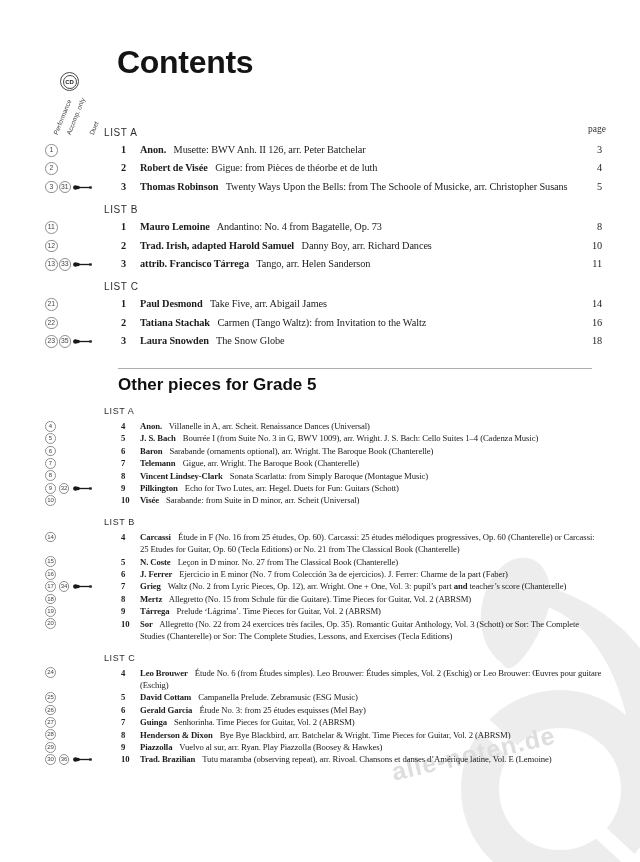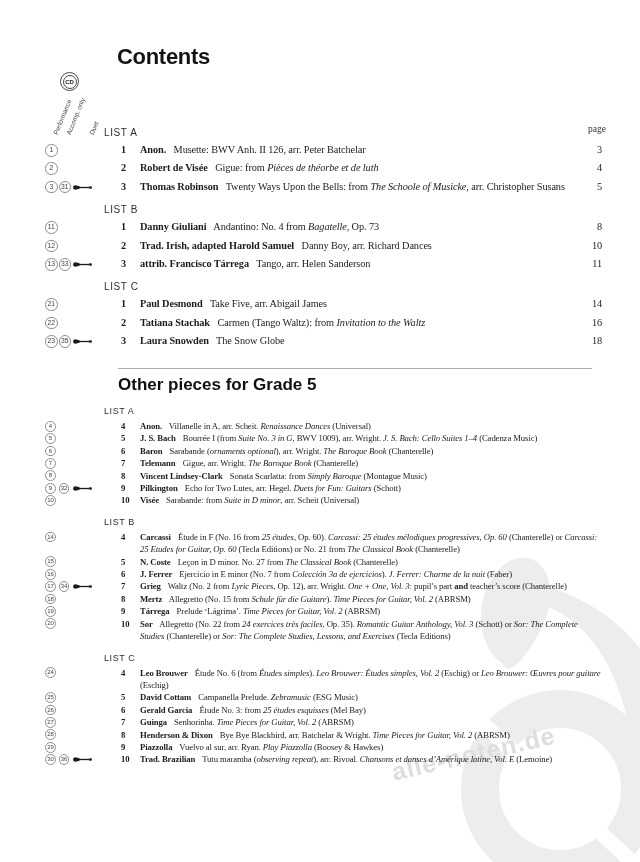--- a/index.html
+++ b/index.html
@@ -15,21 +15,21 @@
     font-family:"Liberation Sans", sans-serif; font-weight:bold;
     font-size:25px; letter-spacing:1px; color:#dedede;
     transform:rotate(-13deg); transform-origin:0 50%;
   }
   .content { position:relative; z-index:1; }
 
   
   .title {
     position:absolute; left:117px; top:44px;
     font-family:"Liberation Sans", sans-serif; font-weight:bold;
-    font-size:22px; color:#141414; letter-spacing:-0.3px;
+    font-size:32px; color:#141414; letter-spacing:-0.3px;
   }
   .page-label { position:absolute; top:124px; right:34px; font-size:9.5px; color:#333;margin-left:28px; }
 
   
   .cd-icon {
     position:absolute; left:60px; top:72px; width:17px; height:17px;
     border:1px solid #4a4a4a; border-radius:50%;
     display:flex; align-items:center; justify-content:center;
   }
   .cd-icon span {
@@ -73,21 +73,21 @@
     font-family:"Liberation Sans", sans-serif; color:#3f3f3f; text-align:center; background:#fff;
   }
   .main-row .circle { width:12.5px; height:12.5px; font-size:6.8px; line-height:10.5px; top:3px; }
   .other-row .circle { width:10.8px; height:10.8px; font-size:6px; line-height:9px; top:0.8px; }
   .circle.c1 { left:45px; } .circle.c2 { left:58.5px; }
   .duet { position:absolute; left:73px; width:19px; height:7px; fill:#1a1a1a; }
   .main-row .duet { top:6px; } .other-row .duet { top:3px; }
 
   .num { font-weight:bold; padding-left:3px; }
   .text .sg-b { font-weight:bold; }
-  .text .sg-i { font-style:italic; }
+  .text .sg-i { }
   .text .lead { margin-right:5px; }
   .pg { text-align:right; }
 </style>
 </head>
 <body>
 
 <div class="page">
 
   <svg class="wm-clef" width="270" height="350" viewBox="0 0 270 350">
     <path fill="#ededed" d="M95,118 C58,92 72,28 104,14 C136,2 152,40 136,76 C121,110 101,132 95,118 Z"></path>
@@ -146,21 +146,21 @@
             <div class="pg">5</div>
           </div>
         </div>
         <div class="list">
           <div class="list-label">LIST B</div>
           <div class="row main-row">
             <div class="gutter">
               <span class="circle c1">11</span>
             </div>
             <div class="num">1</div>
-            <div class="text"><span class="sg-b lead">Danny Giuliani</span><span class="sg-n"> Andantino: No. 4 from </span><span class="sg-i">Bagatelle</span><span class="sg-n">, Op. 73</span></div>
+            <div class="text"><span class="sg-b lead">Mauro Lemoine</span><span class="sg-n"> Andantino: No. 4 from </span><span class="sg-i">Bagatelle</span><span class="sg-n">, Op. 73</span></div>
             <div class="pg">8</div>
           </div>
           <div class="row main-row">
             <div class="gutter">
               <span class="circle c1">12</span>
             </div>
             <div class="num">2</div>
             <div class="text"><span class="sg-b lead">Trad. Irish, adapted Harold Samuel</span><span class="sg-n"> Danny Boy, arr. Richard Dances</span></div>
             <div class="pg">10</div>
           </div>
@@ -293,21 +293,21 @@
                 <span class="circle c1">15</span>
               </div>
               <div class="num">5</div>
               <div class="text"><span class="sg-b lead">N. Coste</span><span class="sg-n"> Leçon in D minor. No. 27 from </span><span class="sg-i">The Classical Book</span><span class="sg-n"> (Chanterelle)</span></div>
             </div>
             <div class="row other-row">
               <div class="gutter">
                 <span class="circle c1">16</span>
               </div>
               <div class="num">6</div>
-              <div class="text"><span class="sg-b lead">J. Ferrer</span><span class="sg-n"> Ejercicio in E minor (No. 7 from </span><span class="sg-i">Colección 3a de ejercicios</span><span class="sg-n">). </span><span class="sg-i">J. Ferrer: Charme de la nuit</span><span class="sg-n"> (Faber)</span></div>
+              <div class="text"><span class="sg-b lead">J. Ferrer</span><span class="sg-n"> Ejercicio in E minor (No. 7 from </span><span class="sg-i">Colección 3a de ejercicios</span><span class="sg-n">). </span><span class="sg-i">J. Ferrer: Charme de la part</span><span class="sg-n"> (Faber)</span></div>
             </div>
             <div class="row other-row">
               <div class="gutter">
                 <span class="circle c1">17</span>
                 <span class="circle c2">34</span>
                 <svg class="duet" viewBox="0 0 46 14">
                   <ellipse cx="6" cy="7" rx="5.8" ry="5.6"></ellipse>
                   <ellipse cx="12" cy="7" rx="4.6" ry="4.2"></ellipse>
                   <rect x="14" y="5.4" width="25" height="3.2"></rect>
                   <rect x="39" y="4.2" width="6.5" height="5.6"></rect>

